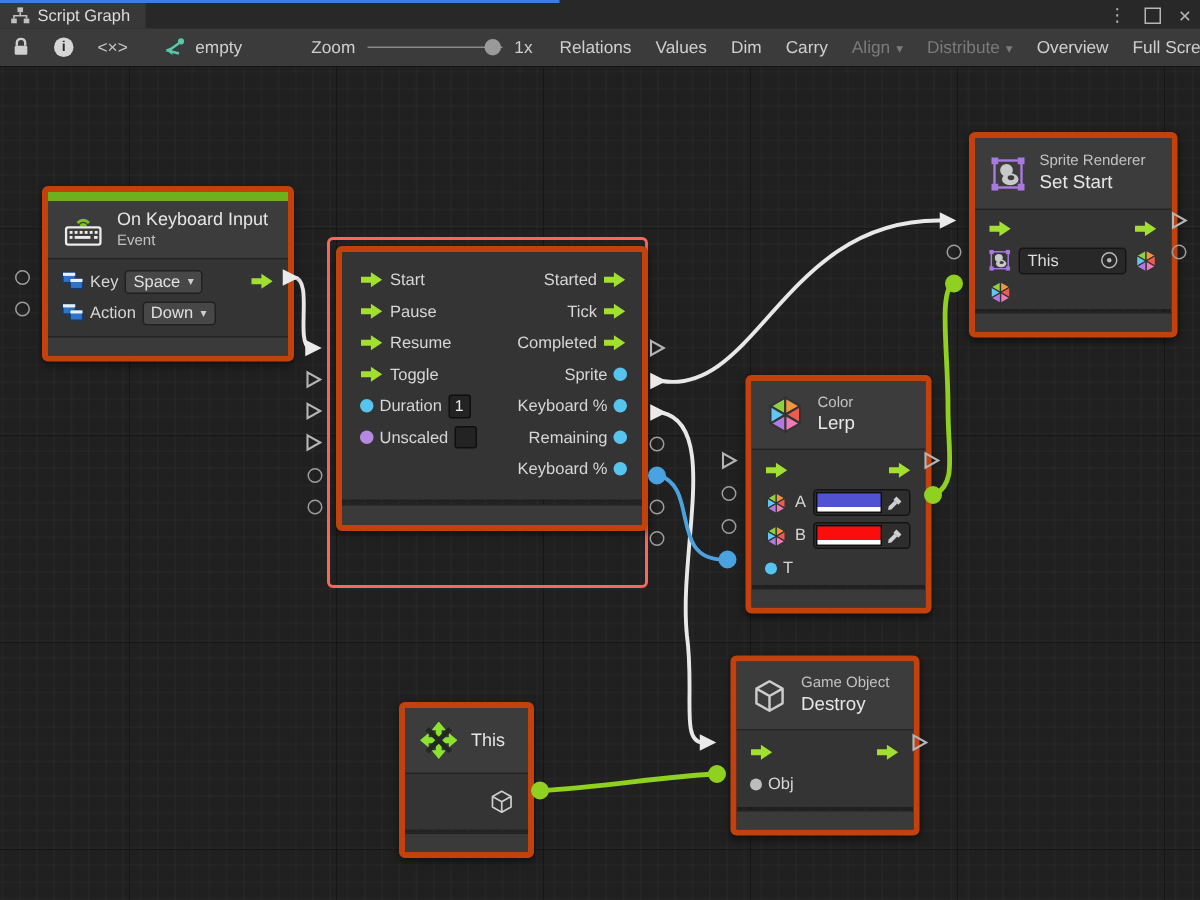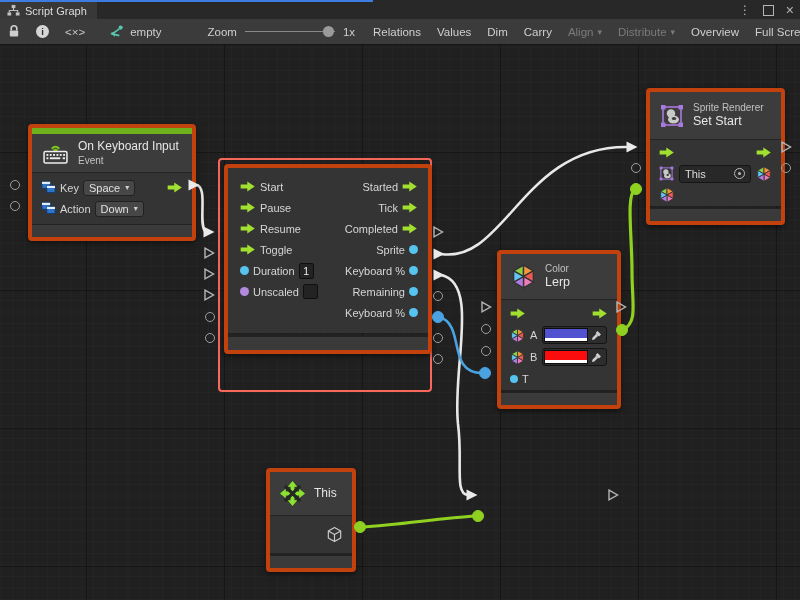--- a/index.html
+++ b/index.html
@@ -481,20 +481,47 @@
       </div>
       <div class="row">
         <svg class="icon-svg" width="16" height="16">
             <use href="#sym-wheel"></use>
           </svg>
       </div>
     </div>
     <div class="n-foot" style="height:12px;margin-top:2px"></div>
   </div>
 
+  <div class="node" style="left:487px;top:437px;width:118px">
+    <div class="n-head" style="height:45px">
+      <svg class="icon-svg" width="24" height="24">
+          <use href="#sym-cube"></use>
+        </svg>
+      <div>
+        <div class="n-cat">Game Object</div>
+        <div class="n-title">Destroy</div>
+      </div>
+    </div>
+    <div class="n-body" style="height:43px">
+      <div class="row">
+        <svg class="exec">
+            <use href="#sym-exec"></use>
+          </svg>
+        <div class="spacer"></div>
+        <svg class="exec">
+            <use href="#sym-exec"></use>
+          </svg>
+      </div>
+      <div class="row">
+        <span class="dot gray" style="width:8px;height:8px"></span>
+        <span>Obj</span>
+      </div>
+    </div>
+    <div class="n-foot" style="height:12px;margin-top:2px"></div>
+  </div>
 
   <div class="node" style="left:266px;top:468px;width:82px">
     <div class="n-head" style="height:43px">
       <svg class="icon-svg" width="25" height="25">
           <use href="#sym-move"></use>
         </svg>
       <div class="n-title" style="font-size:12px">This</div>
     </div>
     <div class="n-body" style="height:29px">
       <div class="row" style="height:29px">

